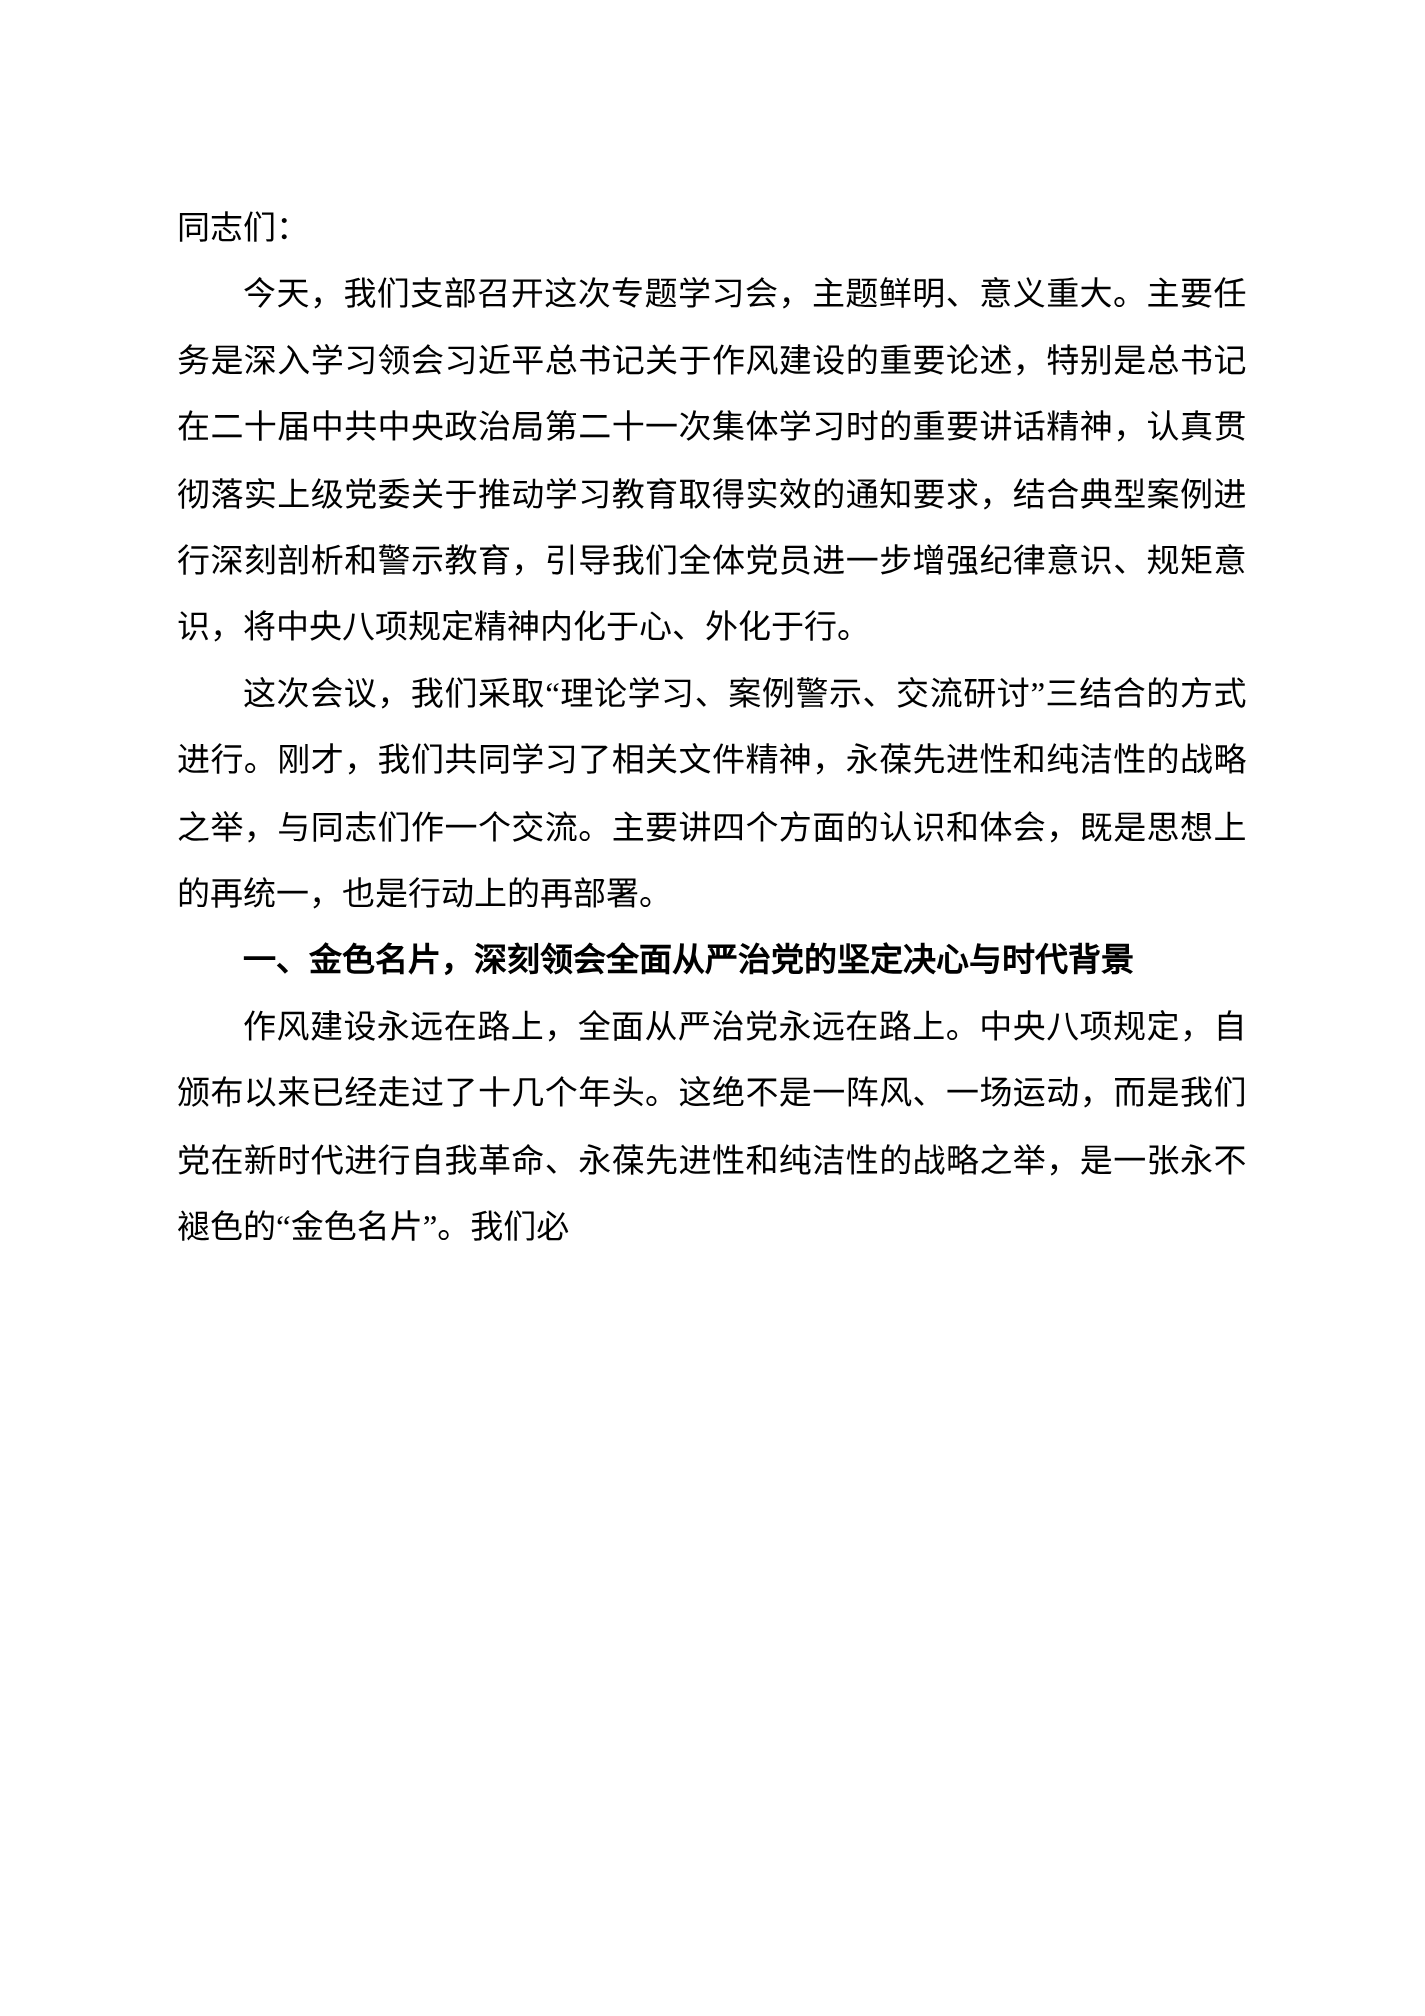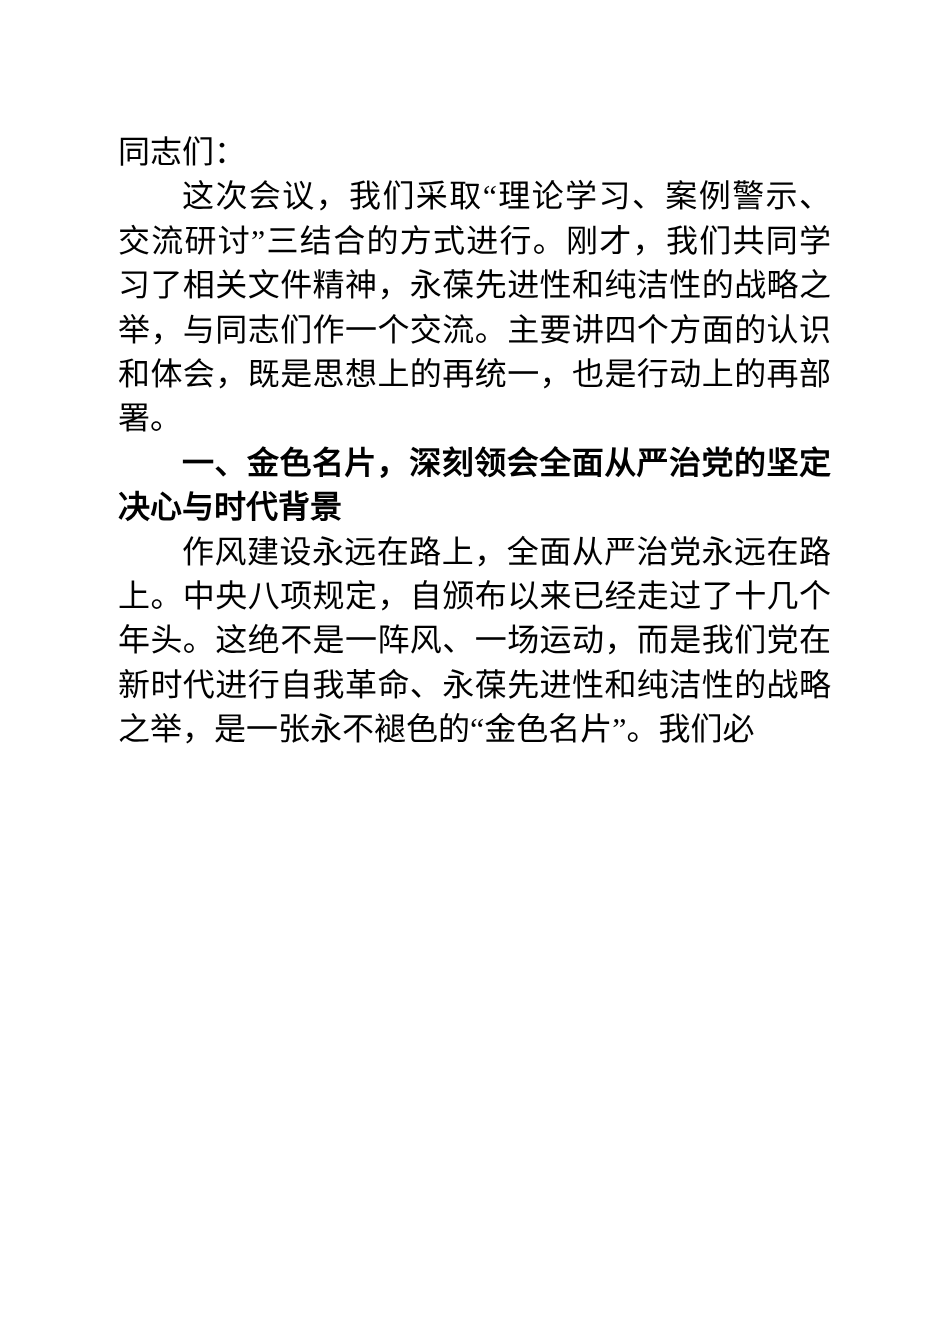--- a/index.html
+++ b/index.html
@@ -22,21 +22,21 @@
     font-family: "Liberation Serif", "DejaVu Serif", serif;
     font-weight: bold;
     font-size: 40px;
     line-height: 57px;
     text-align: center;
     margin: 0 0 31px 0;
     letter-spacing: 1px;
   }
   .doc-body {
     font-family: "Liberation Serif", "DejaVu Serif", serif;
-    font-size: 32px;
+    font-size: 22px;
     line-height: 44.4px;
     text-align: justify;
     text-justify: inter-character;
   }
   .para {
     margin: 0;
     text-indent: 2em;
   }
   .salutation {
     margin: 0;
@@ -51,20 +51,21 @@
   }
 </style>
 </head>
 <body>
 
 <div class="page">
 
   <div class="doc-body">
     <p class="salutation">同志们：</p>
 
+    <p class="para">今天，我们支部召开这次专题学习会，主题鲜明、意义重大。主要任务是深入学习领会习近平总书记关于作风建设的重要论述，特别是总书记在二十届中共中央政治局第二十一次集体学习时的重要讲话精神，认真贯彻落实上级党委关于推动学习教育取得实效的通知要求，结合典型案例进行深刻剖析和警示教育，引导我们全体党员进一步增强纪律意识、规矩意识，将中央八项规定精神内化于心、外化于行。</p>
 
     <p class="para">这次会议，我们采取“理论学习、案例警示、交流研讨”三结合的方式进行。刚才，我们共同学习了相关文件精神，永葆先进性和纯洁性的战略之举，与同志们作一个交流。主要讲四个方面的认识和体会，既是思想上的再统一，也是行动上的再部署。</p>
 
     <p class="section-heading">一、金色名片，深刻领会全面从严治党的坚定决心与时代背景</p>
 
     <p class="para">作风建设永远在路上，全面从严治党永远在路上。中央八项规定，自颁布以来已经走过了十几个年头。这绝不是一阵风、一场运动，而是我们党在新时代进行自我革命、永葆先进性和纯洁性的战略之举，是一张永不褪色的“金色名片”。我们必</p>
   </div>
 </div>
 
 </body></html>

